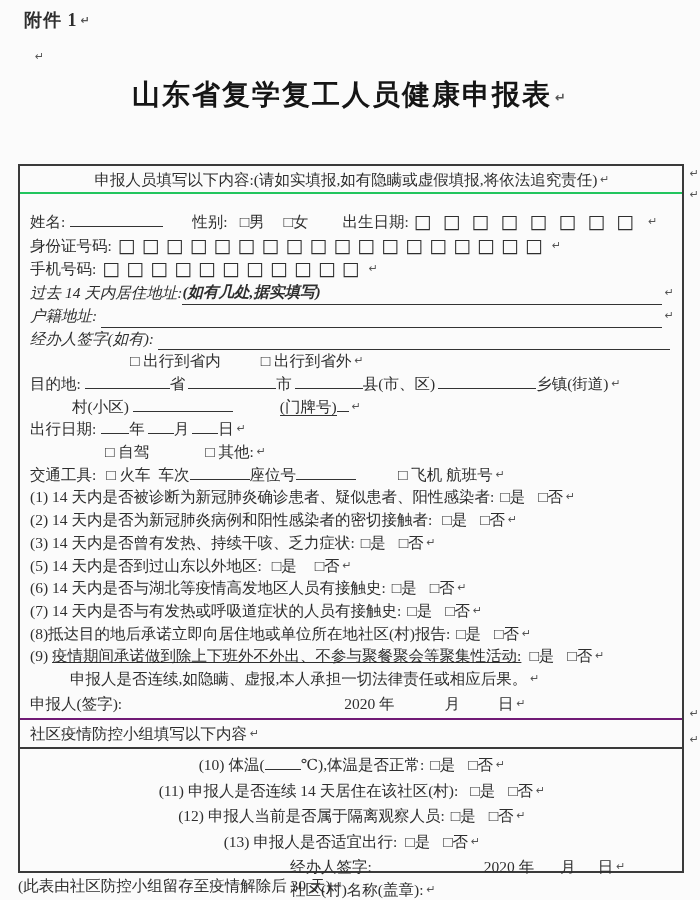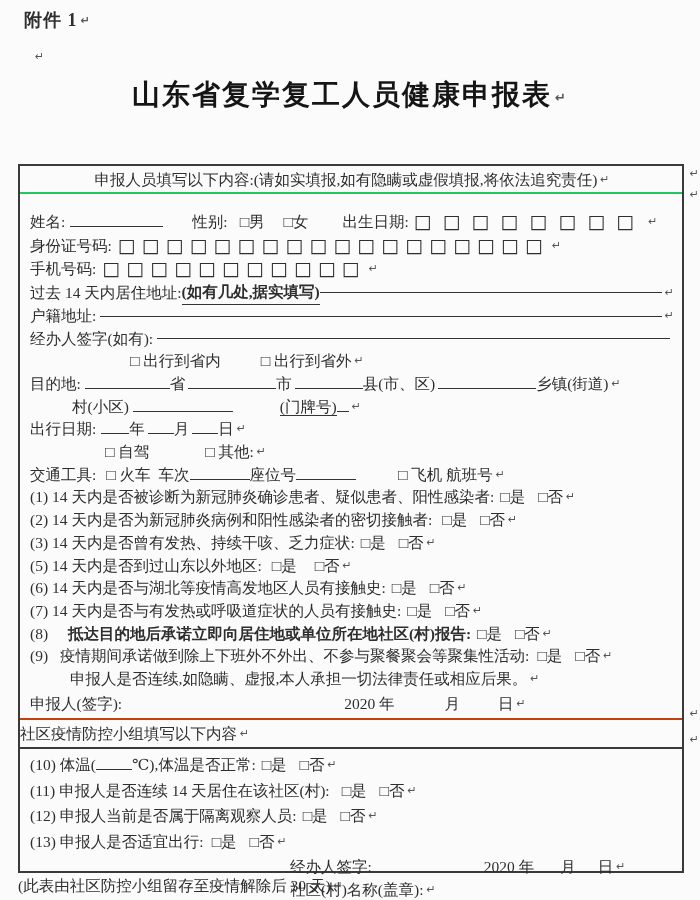--- a/index.html
+++ b/index.html
@@ -11,25 +11,25 @@
   .lone-cr { position:absolute; left:32px; top:50px; }
   .title { position:absolute; left:0; top:76px; width:100%; text-align:center; font-size:28px; font-weight:bold; letter-spacing:2px; color:#151515; }
 
   .cr { font-family:"DejaVu Sans",sans-serif; font-size:11px; color:#555; margin-left:3px; vertical-align:2px; }
   .title .cr { font-size:13px; }
 
   .tbl { position:absolute; left:18px; top:164px; width:666px; height:709px; border:2px solid #3a3a3a; background:transparent; padding:0 8px 0 10px; }
   .out-cr { position:absolute; right:-17px; font-family:"DejaVu Sans",sans-serif; font-size:11px; color:#555; }
 
   .sect-hdr { margin:0 -8px 16px -10px; padding:3px 8px 2px 10px; border-bottom:2px solid #22c55e; font-size:15.5px; line-height:21px; white-space:nowrap;text-align:center; }
-  .sub-hdr { margin:2px -8px 0 -10px; padding:3px 8px 3px 0; border-top:2px solid #c2410c; border-bottom:2px solid #3a3a3a; font-size:15.5px; line-height:21px; white-space:nowrap; }
+  .sub-hdr { margin:2px -8px 0 -10px; padding:3px 8px 3px 10px; border-top:2px solid #701a75; border-bottom:2px solid #3a3a3a; font-size:15.5px; line-height:21px; white-space:nowrap; }
 
   .ln { font-size:15.5px; line-height:22.7px; white-space:nowrap; }
-  .ln.flex { display:flex; align-items:center; }
-  .ln.comm { line-height:25.8px; }
+  .ln.flex { display:flex; align-items:flex-end;font-style:italic; }
+  .ln.comm { line-height:25.8px;text-align:center; }
   .ln.tail { line-height:23px; }
 
   .bl { display:inline-block; border-bottom:1.5px solid #333; height:2px; vertical-align:baseline; }
   .fill { flex:1 1 auto; border-bottom:1.5px solid #333; min-width:20px; }
   .ul { border-bottom:1.5px solid #333;margin-left:47px; }
   .bold-ul { font-weight:bold; border-bottom:1.5px solid #333; }
 
   .boxes { font-family:"DejaVu Sans",sans-serif; font-size:19px; letter-spacing:6px; vertical-align:-1px; }
   .boxes.wide { letter-spacing:11px; }
 
@@ -113,23 +113,23 @@
     <div class="ln"><span>(2)</span><span style="margin-left:4px;">14 天内是否为新冠肺炎病例和阳性感染者的密切接触者:</span><span style="margin-left:10px;">□是</span><span style="margin-left:13px;">□否</span><span class="cr">↵</span></div>
 
     <div class="ln"><span>(3)</span><span style="margin-left:4px;">14 天内是否曾有发热、持续干咳、乏力症状:</span><span style="margin-left:6px;">□是</span><span style="margin-left:13px;">□否</span><span class="cr">↵</span></div>
 
     <div class="ln"><span>(5)</span><span style="margin-left:4px;">14 天内是否到过山东以外地区:</span><span style="margin-left:10px;">□是</span><span style="margin-left:18px;">□否</span><span class="cr">↵</span></div>
 
     <div class="ln"><span>(6)</span><span style="margin-left:4px;margin-top:12px;">14 天内是否与湖北等疫情高发地区人员有接触史:</span><span style="margin-left:6px;">□是</span><span style="margin-left:13px;">□否</span><span class="cr">↵</span></div>
 
     <div class="ln"><span>(7)</span><span style="margin-left:4px;">14 天内是否与有发热或呼吸道症状的人员有接触史:</span><span style="margin-left:6px;">□是</span><span style="margin-left:13px;">□否</span><span class="cr">↵</span></div>
 
-    <div class="ln"><span>(8)</span><span style="margin-left:20px;font-weight:bold;">抵达目的地后承诺立即向居住地或单位所在地社区(村)报告:</span><span style="margin-left:6px;">□是</span><span style="margin-left:13px;">□否</span><span class="cr">↵</span></div>
+    <div class="ln"><span>(8)</span><span style="margin-left:0;">抵达目的地后承诺立即向居住地或单位所在地社区(村)报告:</span><span style="margin-left:6px;">□是</span><span style="margin-left:13px;">□否</span><span class="cr">↵</span></div>
 
-    <div class="ln"><span>(9)</span><span style="margin-left:12px;">疫情期间承诺做到除上下班外不外出、不参与聚餐聚会等聚集性活动:</span><span style="margin-left:8px;">□是</span><span style="margin-left:13px;">□否</span><span class="cr">↵</span></div>
+    <div class="ln"><span>(9)</span><span style="margin-left:4px;text-decoration:underline;">疫情期间承诺做到除上下班外不外出、不参与聚餐聚会等聚集性活动:</span><span style="margin-left:8px;">□是</span><span style="margin-left:13px;">□否</span><span class="cr">↵</span></div>
 
     <div class="ln" style="padding-left:40px;">
       <span>申报人是否连续,如隐瞒、虚报,本人承担一切法律责任或相应后果。</span><span class="cr">↵</span>
     </div>
 
     <div class="ln" style="line-height:25px;">
       <span>申报人(签字):</span><span style="margin-left:222px;">2020 年</span><span style="margin-left:50px;">月</span><span style="margin-left:38px;">日</span><span class="cr">↵</span>
     </div>
 
     <div class="sub-hdr"><span>社区疫情防控小组填写以下内容</span><span class="cr">↵</span></div>

